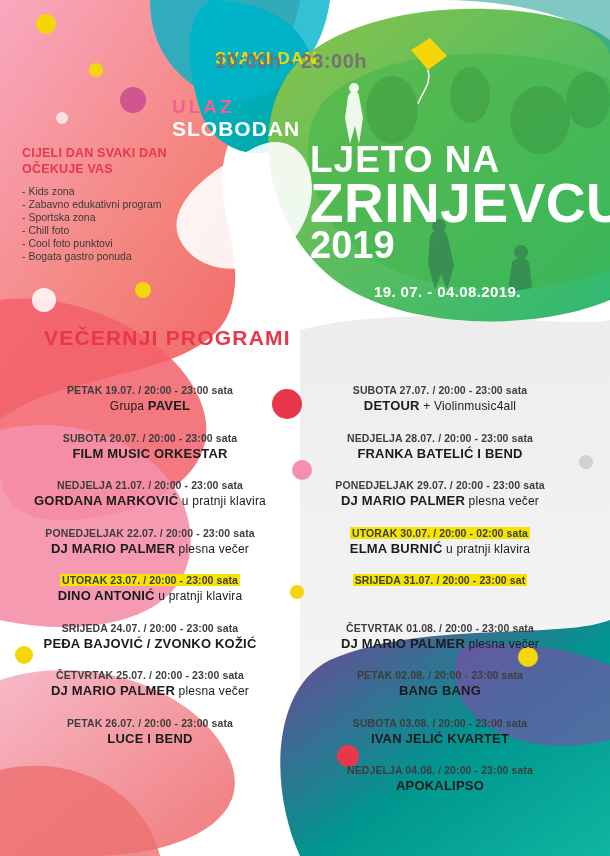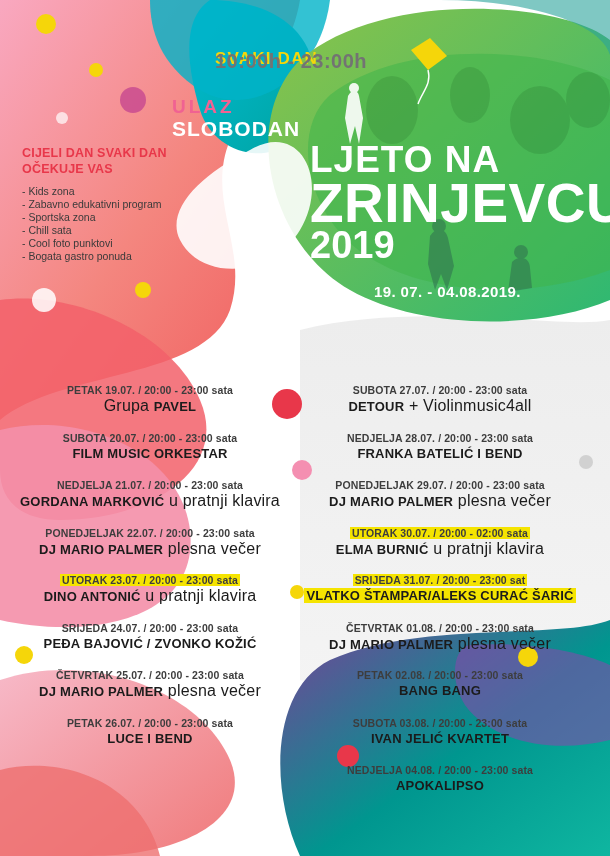--- a/index.html
+++ b/index.html
@@ -150,21 +150,21 @@
   }
   .event .line2 {
     color: #1b1b1b;
     font-size: 13px;
     font-weight: bold;
     line-height: 17px;
     letter-spacing: 0.2px;
   }
   .event .line2 .thin {
     font-weight: normal;
-    font-size: 16px;
+    font-size: 12px;
   }
   .hl {
     background: #f5e400;
     padding: 0 2px;
   }
 </style>
 </head>
 <body>
 
 <div class="poster">
@@ -269,30 +269,31 @@
 
   <div class="cijeli-dan">
     <div>CIJELI DAN SVAKI DAN</div>
     <div>OČEKUJE VAS</div>
   </div>
 
   <div class="zona-list">
       <div>- Kids zona</div>
       <div>- Zabavno edukativni program</div>
       <div>- Sportska zona</div>
-      <div>- Chill sata</div>
+      <div>- Chill foto</div>
       <div>- Cool foto punktovi</div>
       <div>- Bogata gastro ponuda</div>
     </div>
 
   <div class="ljeto-na">LJETO NA</div>
   <div class="zrinjevcu">ZRINJEVCU</div>
   <div class="year">2019</div>
   <div class="daterange">19. 07. - 04.08.2019.</div>
 
+  <div class="vecernji">VEČERNJI PROGRAMI</div>
 
   <div id="left-col">
       <div class="event" style="left: -20px; top: 383px; width: 340px;">
         <div class="line1">PETAK 19.07. / 20:00 - 23:00 sata</div>
         <div class="line2"><span class="thin">Grupa </span><span>PAVEL</span></div>
       </div>
       <div class="event" style="left: -20px; top: 430.5px; width: 340px;">
         <div class="line1">SUBOTA 20.07. / 20:00 - 23:00 sata</div>
         <div class="line2"><span>FILM MUSIC ORKESTAR</span></div>
       </div>
@@ -333,21 +334,20 @@
       <div class="event" style="left: 270px; top: 478px; width: 340px;">
         <div class="line1">PONEDJELJAK 29.07. / 20:00 - 23:00 sata</div>
         <div class="line2"><span>DJ MARIO PALMER</span><span class="thin"> plesna večer</span></div>
       </div>
       <div class="event" style="left: 270px; top: 525.5px; width: 340px;">
         <div class="line1"><span class="hl">UTORAK 30.07. / 20:00 - 02:00 sata</span></div>
         <div class="line2"><span>ELMA BURNIĆ</span><span class="thin"> u pratnji klavira</span></div>
       </div>
       <div class="event" style="left: 270px; top: 573px; width: 340px;">
         <div class="line1"><span class="hl">SRIJEDA 31.07. / 20:00 - 23:00 sat</span></div>
-        <div class="line2"><span class="hl">VLATKO ŠTAMPAR/ALEKS CURAĆ ŠARIĆ</span></div>
       </div>
       <div class="event" style="left: 270px; top: 620.5px; width: 340px;">
         <div class="line1">ČETVRTAK 01.08. / 20:00 - 23:00 sata</div>
         <div class="line2"><span>DJ MARIO PALMER</span><span class="thin"> plesna večer</span></div>
       </div>
       <div class="event" style="left: 270px; top: 668px; width: 340px;">
         <div class="line1">PETAK 02.08. / 20:00 - 23:00 sata</div>
         <div class="line2"><span>BANG BANG</span></div>
       </div>
       <div class="event" style="left: 270px; top: 715.5px; width: 340px;">

